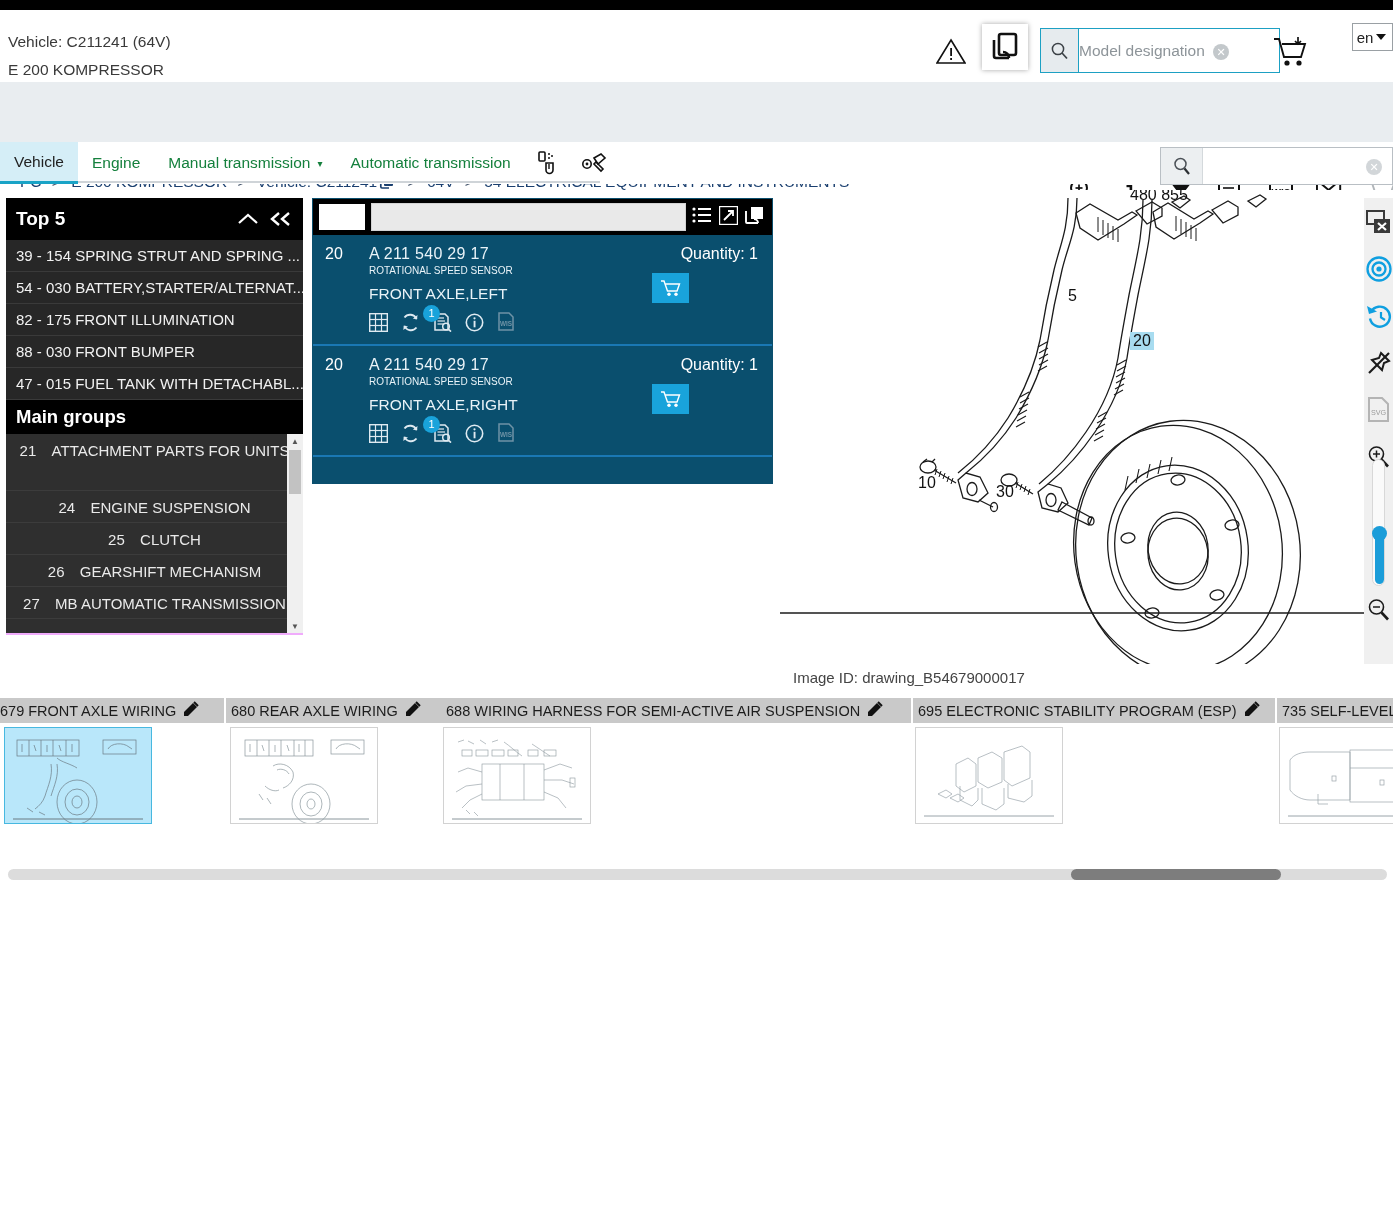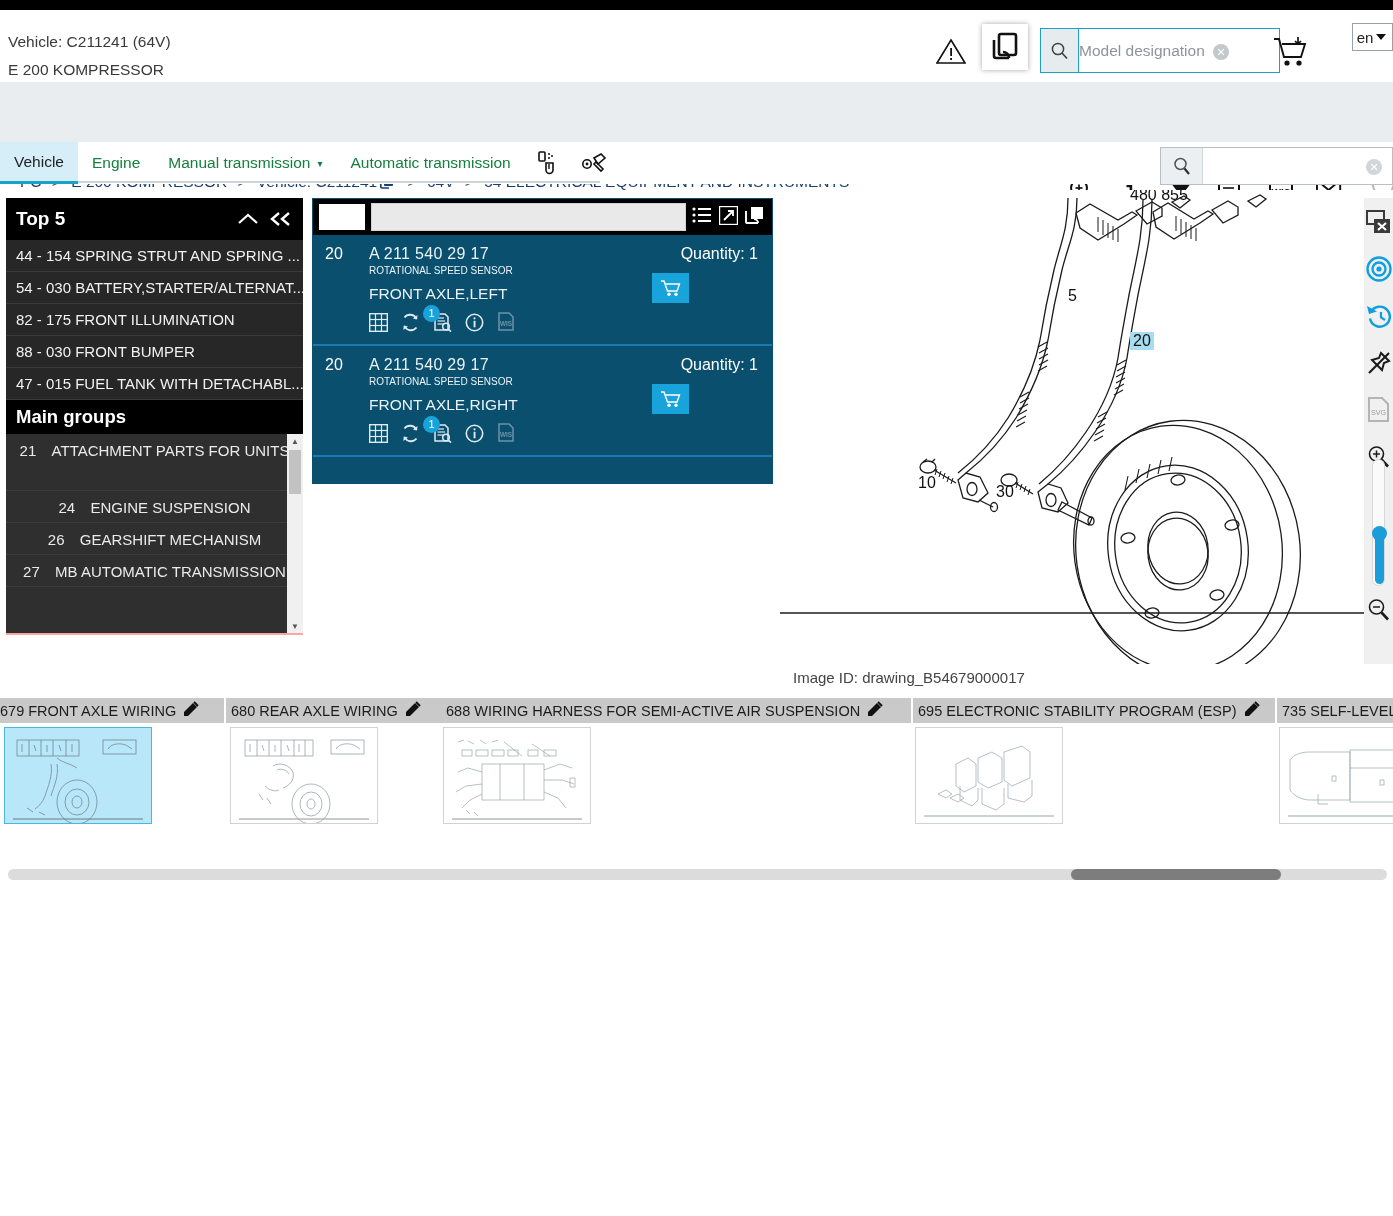--- a/index.html
+++ b/index.html
@@ -58,21 +58,21 @@
   .tabsearch { position:absolute; left:1160px; top:147px; width:233px; height:38px;
                border:1px solid #b9bfc4; background:#fff; display:flex; }
   .tabsearch .sicon { width:48px; display:flex; align-items:center; justify-content:center;
                       background:#eceff1; border-right:1px solid #d4d9dc; }
   .tabsearch input { flex:1; border:0; outline:0; padding-left:8px; font-size:14px;
                      font-family:"Liberation Sans", sans-serif; }
   .ts-clear { position:absolute; left:1366px; top:159px; width:16px; height:16px; border-radius:50%;
               background:#d2d6d9; color:#fff; font-size:11px; line-height:16px; text-align:center; }
 
   
-  .sidebar { position:absolute; left:6px; top:198px; width:297px; height:437px; background:#fca5a5; }
+  .sidebar { position:absolute; left:6px; top:198px; width:297px; height:437px; background:#f0abfc; }
   .sb-head { height:42px; background:#000; color:#fff; display:flex; align-items:center;
              padding:0 10px; font-size:19px; font-weight:bold; }
   .sb-head .sp { flex:1; }
   .sb-head .chev { margin-left:10px; display:flex; align-items:center; }
   .top5 { background:#272727; }
   .top5 .row { height:32px; display:flex; align-items:center; padding:0 10px; font-size:15px;
                color:#f2f2f2; border-bottom:1px solid #3a3a3a; white-space:nowrap; overflow:hidden; }
   .mg-head { height:34px; background:#000; color:#fff; display:flex; align-items:center;
              padding:0 10px; font-size:18.5px; font-weight:bold; }
   .mg-list { position:relative; background:#2f2f2f; height:199px; overflow:hidden; }
@@ -329,39 +329,43 @@
     </span>
     <span class="chev">
       <svg width="24" height="16" viewBox="0 0 24 16">
         <path d="M10 2 L3 8 L10 14" fill="none" stroke="#fff" stroke-width="2.4"></path>
         <path d="M20 2 L13 8 L20 14" fill="none" stroke="#fff" stroke-width="2.4"></path>
       </svg>
     </span>
   </div>
 
   <div class="top5">
-    <div class="row">44 - 154 SPRING STRUT AND SPRING ...</div>
+    <div class="row">39 - 154 SPRING STRUT AND SPRING ...</div>
     <div class="row">54 - 030 BATTERY,STARTER/ALTERNAT...</div>
     <div class="row">82 - 175 FRONT ILLUMINATION</div>
     <div class="row">88 - 030 FRONT BUMPER</div>
     <div class="row">47 - 015 FUEL TANK WITH DETACHABL...</div>
   </div>
 
   <div class="mg-head">
     <span>Main groups</span>
   </div>
 
   <div class="mg-list">
     <div class="mg-row tall">
       <span class="num">21</span>
       <span>ATTACHMENT PARTS FOR UNITS</span>
     </div>
     <div class="mg-row">
       <span class="num">24</span>
       <span>ENGINE SUSPENSION</span>
+    </div>
+    <div class="mg-row">
+      <span class="num">25</span>
+      <span>CLUTCH</span>
     </div>
     <div class="mg-row">
       <span class="num">26</span>
       <span>GEARSHIFT MECHANISM</span>
     </div>
     <div class="mg-row">
       <span class="num">27</span>
       <span>MB AUTOMATIC TRANSMISSION</span>
     </div>
 

